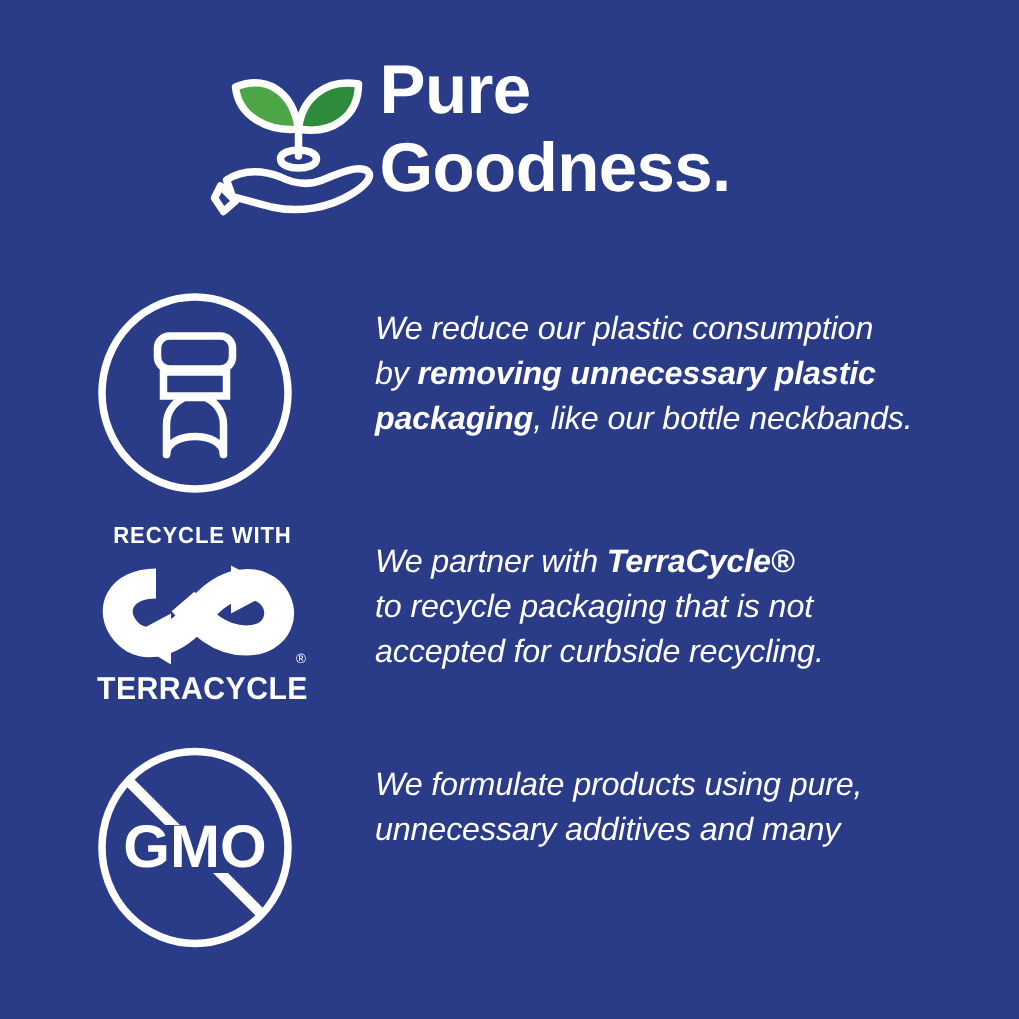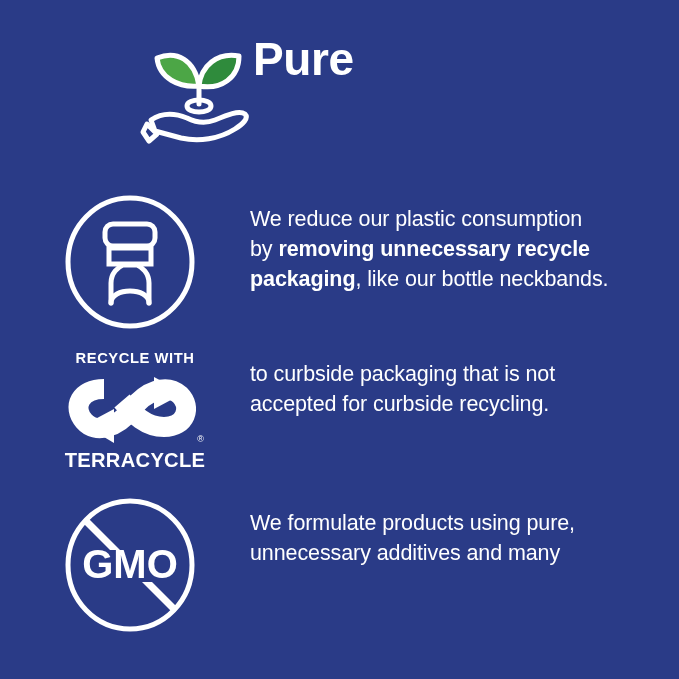--- a/index.html
+++ b/index.html
@@ -83,20 +83,21 @@
     padding-right: 14px;
     letter-spacing: -0.1px;
   }
   .row-3 .row-text { padding-top: 16px; }
   .row-text b {
     font-weight: 700;
   }
   .row-text .ln {
     display: block;
     white-space: nowrap;
+    font-style: italic;
   }
 
   
   .icon-circle-wrap {
     position: absolute;
     left: 63px;
     top: 5px;
     width: 134px;
     height: 134px;
   }
@@ -171,41 +172,42 @@
 
         <path d="M8 86 C 20 78, 34 80, 44 84 C 52 88, 62 90, 72 86 C 84 81, 96 76, 102 80
                  C 106 84, 100 90, 92 95 C 76 105, 56 108, 38 104 L 12 97 Z" fill="none" stroke="#ffffff" stroke-width="5" stroke-linejoin="round" stroke-linecap="round"></path>
 
         <path d="M4 90 L 14 100 L 6 107 L 0 98 Z" fill="none" stroke="#ffffff" stroke-width="5" stroke-linejoin="round"></path>
       </svg>
     </div>
 
     <div class="brand-title">
       <span class="line">Pure</span>
+      <span class="line">Goodness.</span>
     </div>
   </div>
 
   <div class="row row-1">
     <div class="row-icon">
       <div class="icon-circle-wrap">
         <svg viewBox="0 0 134 134" width="134" height="134" aria-hidden="true">
           <ellipse cx="67" cy="67" rx="62" ry="64" fill="none" stroke="#ffffff" stroke-width="5"></ellipse>
 
           <rect x="42" y="29" width="50" height="22" rx="8" fill="none" stroke="#ffffff" stroke-width="5"></rect>
 
           <rect x="46" y="53" width="42" height="16" fill="none" stroke="#ffffff" stroke-width="5"></rect>
 
           <path d="M48 108 L 48 88 C 48 78, 55 72, 60 70 L 74 70 C 79 72, 86 78, 86 88 L 86 108" fill="none" stroke="#ffffff" stroke-width="5" stroke-linejoin="round" stroke-linecap="round"></path>
           <path d="M48 108 C 48 92, 86 92, 86 108" fill="none" stroke="#ffffff" stroke-width="5" stroke-linecap="round"></path>
         </svg>
       </div>
     </div>
     <div class="row-text">
       <span class="ln"><span>We reduce our plastic consumption</span></span>
-      <span class="ln"><span>by </span><b>removing unnecessary recycle</b></span>
+      <span class="ln"><span>by </span><b>removing unnecessary plastic</b></span>
       <span class="ln"><b>packaging</b><span>, like our bottle neckbands.</span></span>
     </div>
   </div>
 
   <div class="row row-2">
     <div class="row-icon">
       <div class="tc-lockup">
         <div class="tc-top">RECYCLE WITH</div>
         <div class="tc-loop">
           <svg viewBox="0 0 150 78" width="150" height="78" aria-hidden="true">
@@ -220,21 +222,22 @@
             <path d="M94 8 L 124 24 L 94 40 Z" fill="#ffffff"></path>
 
             <path d="M54 40 L 54 74 L 24 56 Z" fill="#ffffff"></path>
           </svg>
           <span class="tc-reg">®</span>
         </div>
         <div class="tc-bottom">TERRACYCLE</div>
       </div>
     </div>
     <div class="row-text">
-      <span class="ln"><span>to curbside packaging that is not</span></span>
+      <span class="ln"><span>We partner with </span><b>TerraCycle®</b></span>
+      <span class="ln"><span>to recycle packaging that is not</span></span>
       <span class="ln"><span>accepted for curbside recycling.</span></span>
     </div>
   </div>
 
   <div class="row row-3">
     <div class="row-icon">
       <div class="icon-gmo-wrap">
         <svg viewBox="0 0 134 134" width="134" height="134" aria-hidden="true">
           <defs>
             <mask id="gmo-slash-mask">

